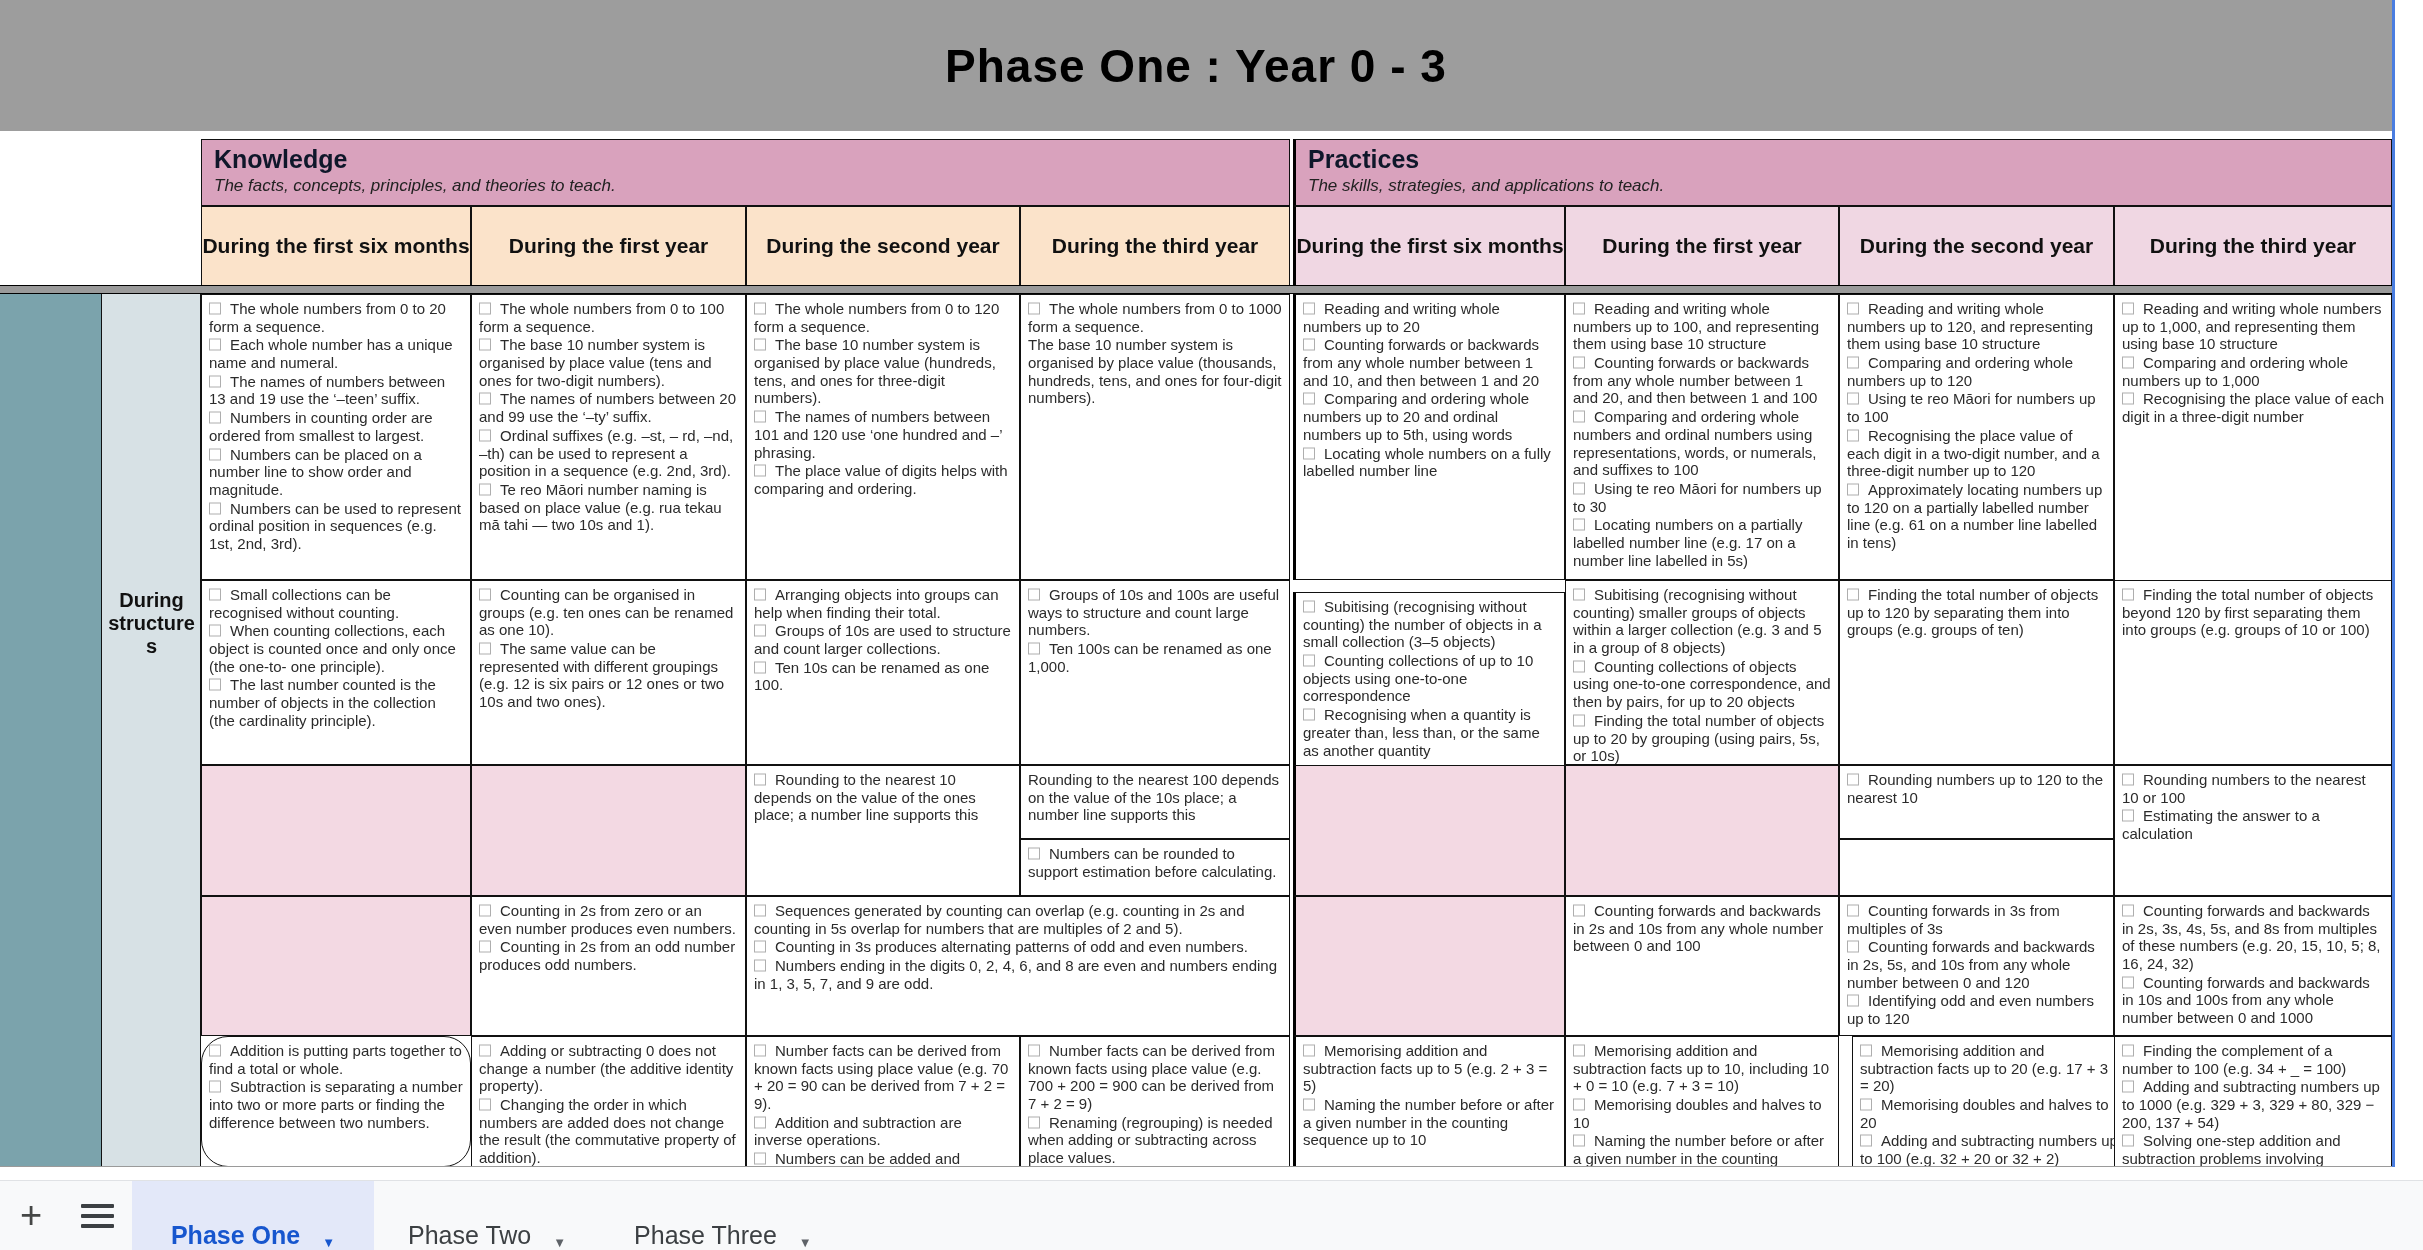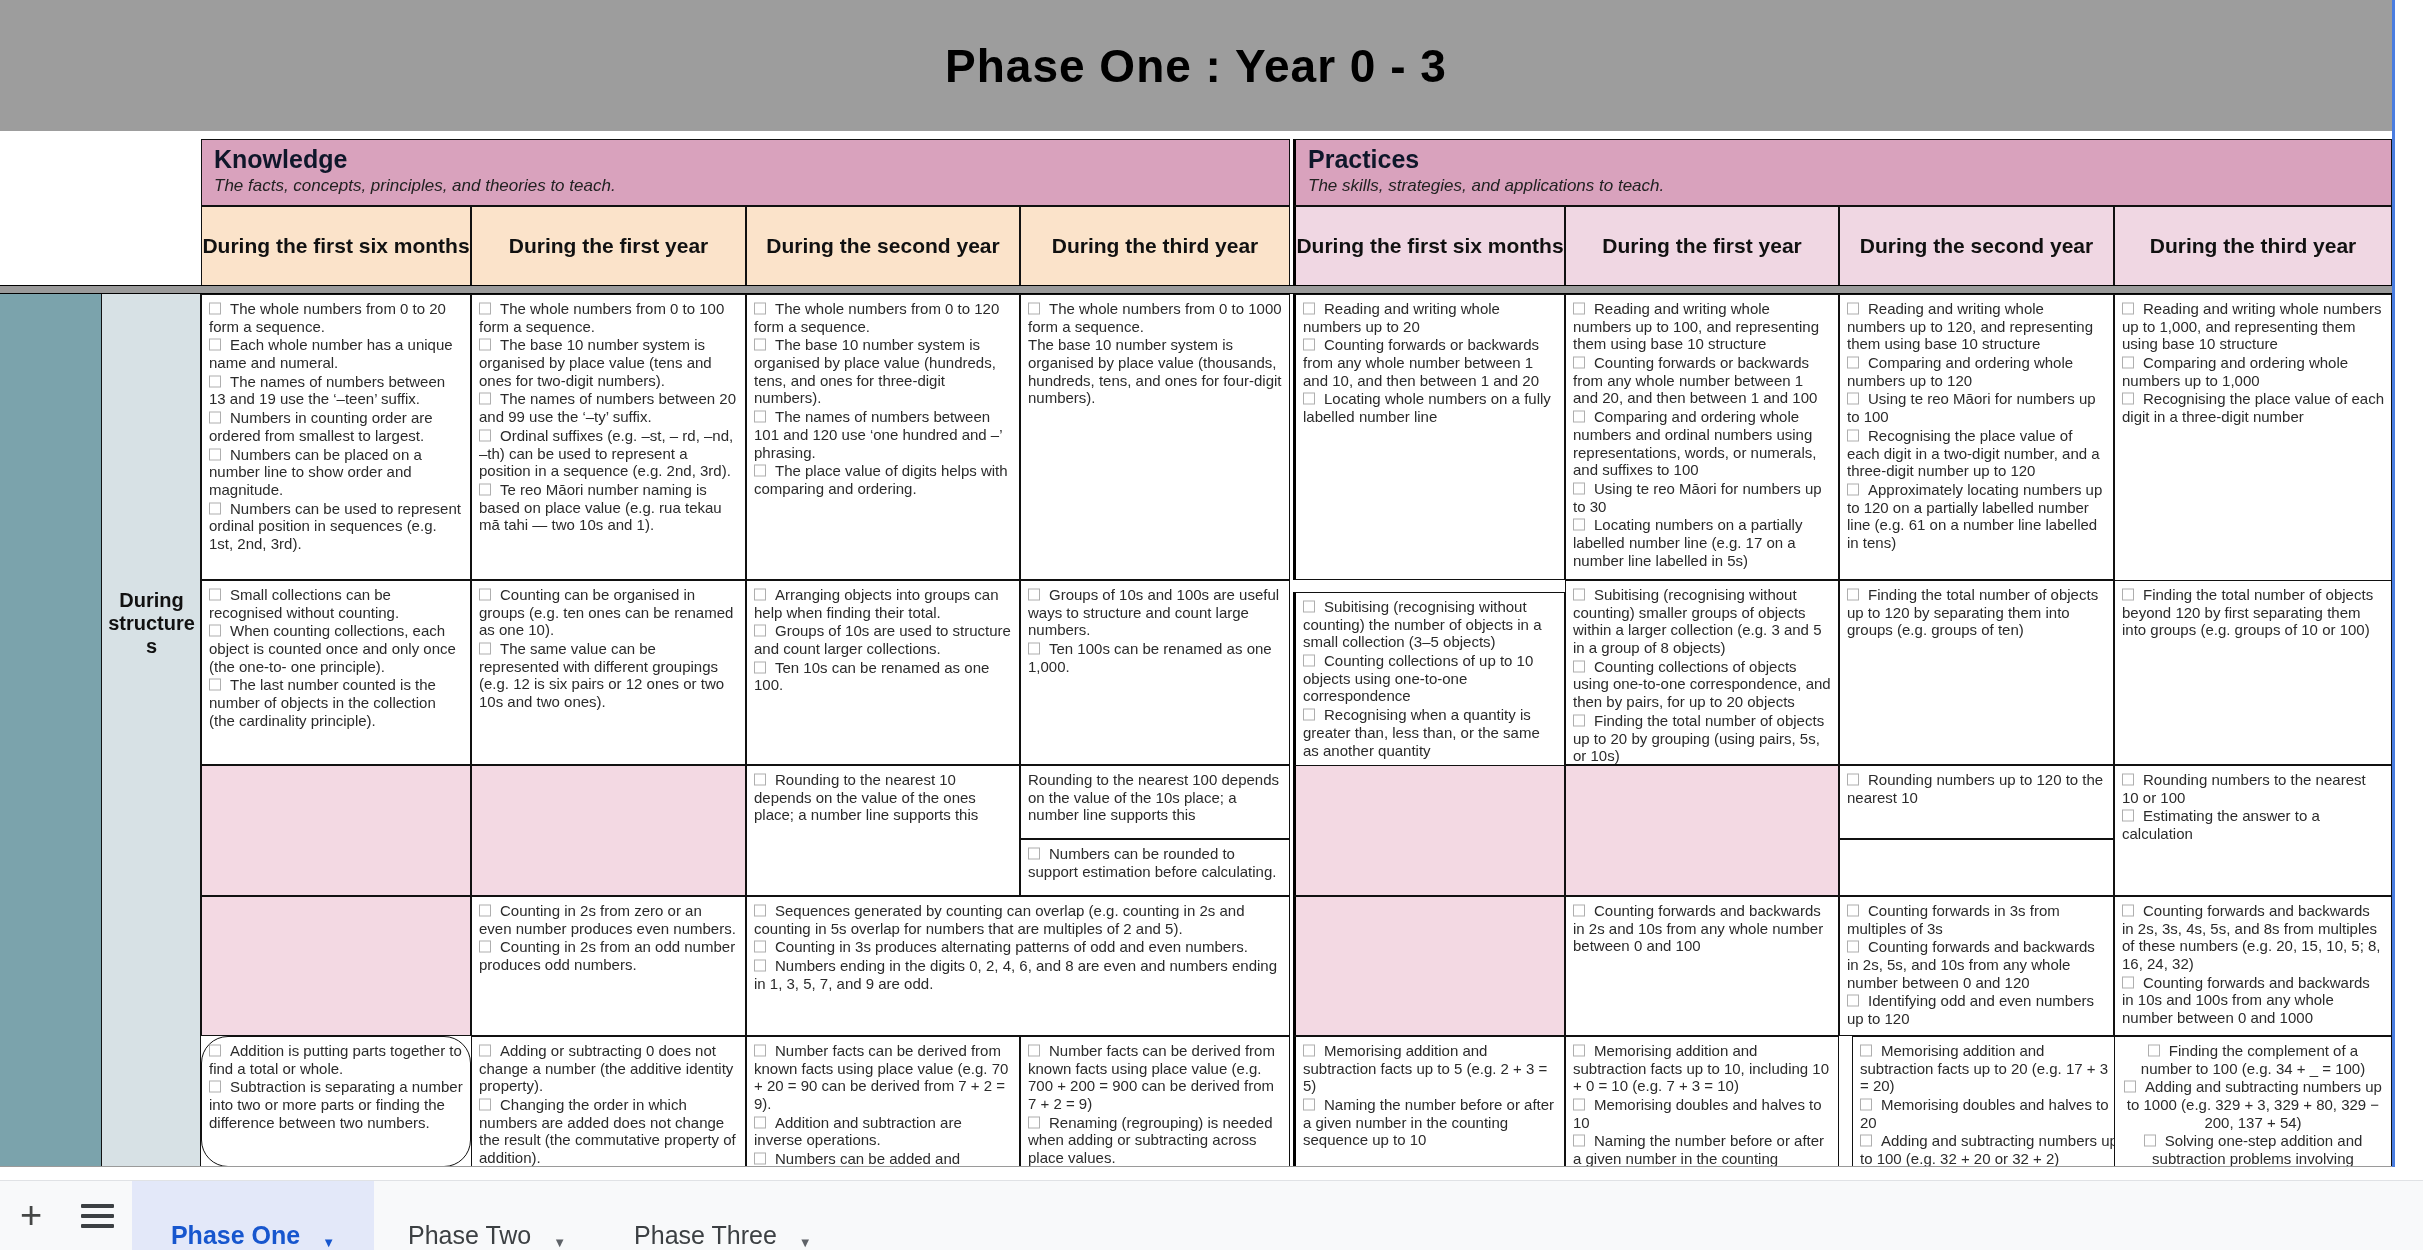--- a/index.html
+++ b/index.html
@@ -114,20 +114,21 @@
       <div class="bullet-item"><span class="cbox"></span>The names of numbers between 101 and 120 use ‘one hundred and –’ phrasing.</div>
       <div class="bullet-item"><span class="cbox"></span>The place value of digits helps with comparing and ordering.</div>
     </div>
   <div class="abs cell" style="left:1020px;top:0;width:270px;height:286px;">
       <div class="bullet-item"><span class="cbox"></span>The whole numbers from 0 to 1000 form a sequence.</div>
       <div class="bullet-item">The base 10 number system is organised by place value (thousands, hundreds, tens, and ones for four-digit numbers).</div>
     </div>
   <div class="abs cell thickL" style="left:1293px;top:0;width:272px;height:286px;">
       <div class="bullet-item"><span class="cbox"></span>Reading and writing whole numbers up to 20</div>
       <div class="bullet-item"><span class="cbox"></span>Counting forwards or backwards from any whole number between 1 and 10, and then between 1 and 20</div>
+      <div class="bullet-item"><span class="cbox"></span>Comparing and ordering whole numbers up to 20 and ordinal numbers up to 5th, using words</div>
       <div class="bullet-item"><span class="cbox"></span>Locating whole numbers on a fully labelled number line</div>
     </div>
   <div class="abs cell" style="left:1565px;top:0;width:274px;height:286px;">
       <div class="bullet-item"><span class="cbox"></span>Reading and writing whole numbers up to 100, and representing them using base 10 structure</div>
       <div class="bullet-item"><span class="cbox"></span>Counting forwards or backwards from any whole number between 1 and 20, and then between 1 and 100</div>
       <div class="bullet-item"><span class="cbox"></span>Comparing and ordering whole numbers and ordinal numbers using representations, words, or numerals, and suffixes to 100</div>
       <div class="bullet-item"><span class="cbox"></span>Using te reo Māori for numbers up to 30</div>
       <div class="bullet-item"><span class="cbox"></span>Locating numbers on a partially labelled number line (e.g. 17 on a number line labelled in 5s)</div>
     </div>
   <div class="abs cell" style="left:1839px;top:0;width:275px;height:286px;">
@@ -248,21 +249,21 @@
   <div class="abs cell" style="left:1565px;top:742px;width:274px;height:131px;">
       <div class="bullet-item"><span class="cbox"></span>Memorising addition and subtraction facts up to 10, including 10 + 0 = 10 (e.g. 7 + 3 = 10)</div>
       <div class="bullet-item"><span class="cbox"></span>Memorising doubles and halves to 10</div>
       <div class="bullet-item"><span class="cbox"></span>Naming the number before or after a given number in the counting</div>
     </div>
   <div class="abs cell" style="left:1839px;top:742px;width:275px;height:131px;margin-left:13px;">
       <div class="bullet-item"><span class="cbox"></span>Memorising addition and subtraction facts up to 20 (e.g. 17 + 3 = 20)</div>
       <div class="bullet-item"><span class="cbox"></span>Memorising doubles and halves to 20</div>
       <div class="bullet-item"><span class="cbox"></span>Adding and subtracting numbers up to 100 (e.g. 32 + 20 or 32 + 2)</div>
     </div>
-  <div class="abs cell" style="left:2114px;top:742px;width:278px;height:131px;text-align:center;">
+  <div class="abs cell" style="left:2114px;top:742px;width:278px;height:131px;">
       <div class="bullet-item"><span class="cbox"></span>Finding the complement of a number to 100 (e.g. 34 + _ = 100)</div>
       <div class="bullet-item"><span class="cbox"></span>Adding and subtracting numbers up to 1000 (e.g. 329 + 3, 329 + 80, 329 − 200, 137 + 54)</div>
       <div class="bullet-item"><span class="cbox"></span>Solving one-step addition and subtraction problems involving numbers</div>
     </div>
 </div>
 
 <div class="abs bottom-line"></div>
 <div class="abs blue-edge"></div>
 
 <div class="abs tabbar">

